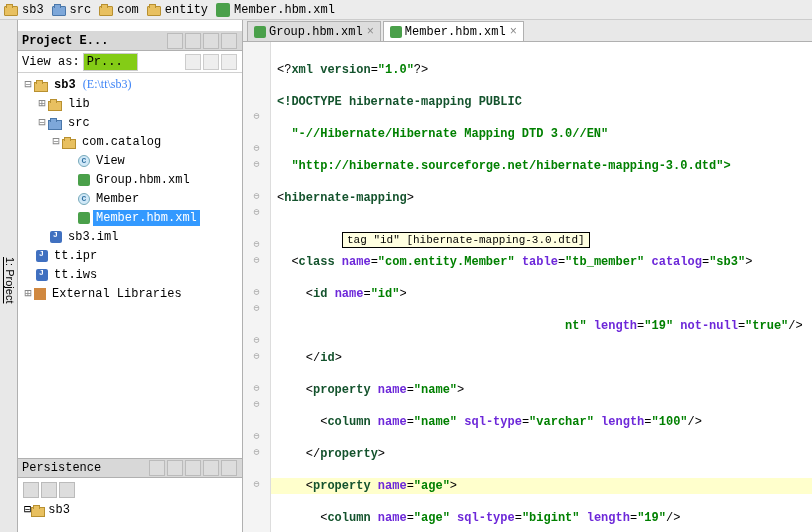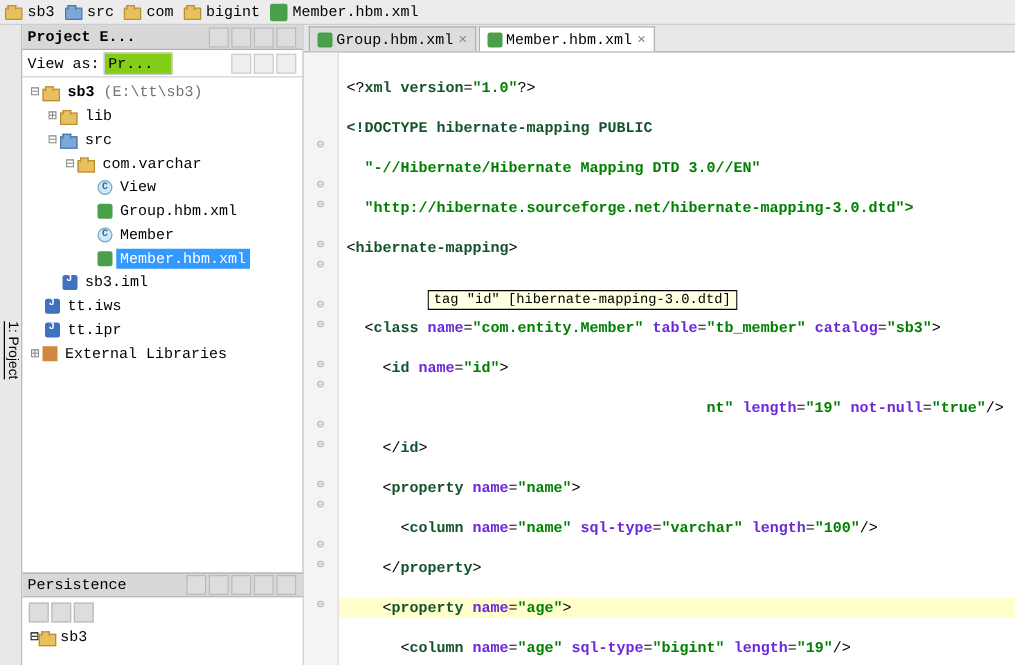--- a/index.html
+++ b/index.html
@@ -7,31 +7,31 @@
 .breadcrumb { background:#ececec; height:20px; display:flex; align-items:center; padding:0 4px; border-bottom:1px solid #ccc; }
 .breadcrumb span { margin-right:4px; display:flex; align-items:center; }
 .ic { display:inline-block; width:14px; height:14px; margin-right:2px; vertical-align:middle; }
 .folder-ic { background:#e8c060; border:1px solid #b89030; border-radius:1px; position:relative; width:14px; height:10px; margin-top:2px; }
 .folder-ic::before { content:""; position:absolute; top:-3px; left:1px; width:5px; height:3px; background:#e8c060; border:1px solid #b89030; border-bottom:none; }
 .xml-ic { background:#4aa04a; border-radius:2px; width:14px; height:14px; }
 .main { display:flex; height:512px; }
 .sidetab { width:18px; background:#e8e8e8; border-right:1px solid #b0b0b0; writing-mode:vertical-rl; text-align:center; padding-top:8px; }
 .sidetab span { transform:rotate(180deg); font-family:Arial; font-size:11px; text-decoration:underline; }
 .left { width:225px; background:#fff; display:flex; flex-direction:column; border-right:1px solid #b0b0b0; }
-.panel-hdr { background:#d8d8d8; height:20px; display:flex; align-items:center; padding:0 4px; border-bottom:1px solid #b0b0b0; font-family:Arial; font-weight:bold; font-size:11px; }
+.panel-hdr { background:#d8d8d8; height:20px; display:flex; align-items:center; padding:0 4px; border-bottom:1px solid #b0b0b0; font-family:Arial; font-weight:bold; font-size:11px;margin-top:11px; }
 .panel-hdr .title { flex:1; }
 .tb-ic { width:16px; height:16px; margin:0 1px; background:#ddd; border:1px solid #bbb; }
 .view-row { height:22px; display:flex; align-items:center; padding:0 4px; border-bottom:1px solid #d0d0d0; font-family:Arial; font-size:11px; }
 .view-row .nav-ic { width:16px; height:16px; margin:0 1px; border:1px solid #ccc; background:#eee; }
 .tree { flex:1; overflow:auto; padding:2px 0; font-family:Arial; font-size:12px; }
 .tree-row { display:flex; align-items:center; height:19px; padding-left:4px; cursor:pointer; white-space:nowrap; }
 .tree-row .tw { width:12px; color:#888; text-align:center; }
 .tree-row .lbl { padding:1px 3px; }
 .tree-row.selected .lbl { background:#3399ff; color:#fff; }
-.tree-row .hint { color:#737373; }
+.tree-row .hint { color:#3b82f6;font-family:Liberation Serif, serif; }
 .ind { display:inline-block; }
 .folder { display:inline-block; width:14px; height:10px; background:#e8c060; border:1px solid #b89030; margin-right:3px; position:relative; top:2px; }
 .folder::before { content:""; position:absolute; top:-3px; left:1px; width:5px; height:3px; background:#e8c060; border:1px solid #b89030; border-bottom:none; }
 .srcfolder { background:#7da7d9; border-color:#4a77aa; }
 .srcfolder::before { background:#7da7d9; border-color:#4a77aa; }
 .cfile { display:inline-block; width:12px; height:12px; border-radius:50%; background:#d0e8f7; border:1px solid #7ab; margin-right:3px; color:#3070a0; font-size:8px; text-align:center; line-height:10px; font-weight:bold; }
 .xml-f { display:inline-block; width:12px; height:12px; background:#4aa04a; border-radius:2px; margin-right:3px; }
 .iml-f { display:inline-block; width:12px; height:12px; background:#4070c0; border-radius:2px; margin-right:3px; position:relative; }
 .iml-f::after { content:"J"; color:#fff; font-size:8px; position:absolute; left:3px; top:-1px; font-weight:bold; }
 .lib-ic { display:inline-block; width:12px; height:12px; background:#d08840; margin-right:3px; }
@@ -69,21 +69,21 @@
   <span>
       <span class="ic folder-ic srcfolder"></span>
       <span>src</span>
     </span>
   <span>
       <span class="ic folder-ic"></span>
       <span>com</span>
     </span>
   <span>
       <span class="ic folder-ic"></span>
-      <span>bigint</span>
+      <span>entity</span>
     </span>
   <span>
       <span class="ic xml-ic"></span>
       <span>Member.hbm.xml</span>
     </span>
 </div>
 
 <div class="main">
   <div class="sidetab"><span>1: Project</span></div>
 
@@ -119,21 +119,21 @@
       <div class="tree-row">
           <span class="ind" style="width:14px"></span>
           <span class="tw">⊟</span>
           <span class="folder srcfolder"></span>
           <span class="lbl">src</span>
         </div>
       <div class="tree-row">
           <span class="ind" style="width:28px"></span>
           <span class="tw">⊟</span>
           <span class="folder"></span>
-          <span class="lbl">com.varchar</span>
+          <span class="lbl">com.catalog</span>
         </div>
       <div class="tree-row">
           <span class="ind" style="width:56px"></span>
           <span class="cfile">C</span>
           <span class="lbl">View</span>
         </div>
       <div class="tree-row">
           <span class="ind" style="width:56px"></span>
           <span class="xml-f"></span>
           <span class="lbl">Group.hbm.xml</span>
@@ -149,26 +149,26 @@
           <span class="lbl">Member.hbm.xml</span>
         </div>
       <div class="tree-row">
           <span class="ind" style="width:28px"></span>
           <span class="iml-f"></span>
           <span class="lbl">sb3.iml</span>
         </div>
       <div class="tree-row">
           <span class="ind" style="width:14px"></span>
           <span class="iml-f"></span>
+          <span class="lbl">tt.ipr</span>
+        </div>
+      <div class="tree-row">
+          <span class="ind" style="width:14px"></span>
+          <span class="iml-f"></span>
           <span class="lbl">tt.iws</span>
-        </div>
-      <div class="tree-row">
-          <span class="ind" style="width:14px"></span>
-          <span class="iml-f"></span>
-          <span class="lbl">tt.ipr</span>
         </div>
       <div class="tree-row">
           <span class="tw">⊞</span>
           <span class="lib-ic"></span>
           <span class="lbl">External Libraries</span>
         </div>
     </div>
 
     <div class="pers-hdr">
       <span class="title" style="flex:1">Persistence</span>

